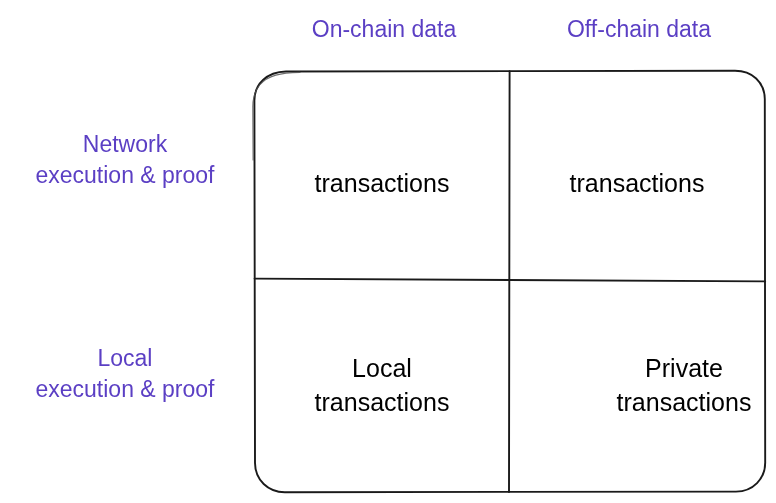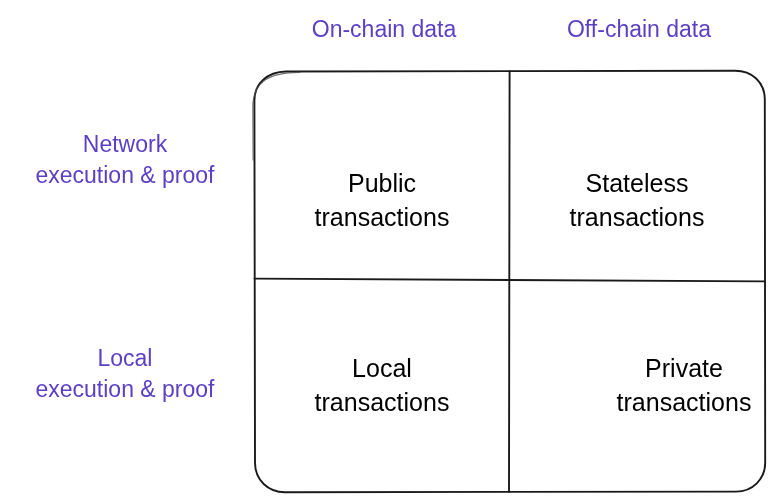--- a/index.html
+++ b/index.html
@@ -110,26 +110,24 @@
                C 253.8,92 252.6,99 252.8,108
                L 253.1,160"></path>
 
       <path d="M 509.6,71.2 L 509.0,492.0"></path>
 
       <path d="M 254.6,278.6 L 765.2,281.4"></path>
     </g>
   </svg>
 
   <div class="cell" id="cell-public">
-    <span class="l1">Public</span>
     <span class="l2">transactions</span>
   </div>
 
   <div class="cell" id="cell-stateless">
-    <span class="l1">Stateless</span>
     <span class="l2">transactions</span>
   </div>
 
   <div class="cell" id="cell-local">
     <span class="l1">Local</span>
     <span class="l2">transactions</span>
   </div>
 
   <div class="cell" id="cell-private">
     <span class="l1">Private</span>

